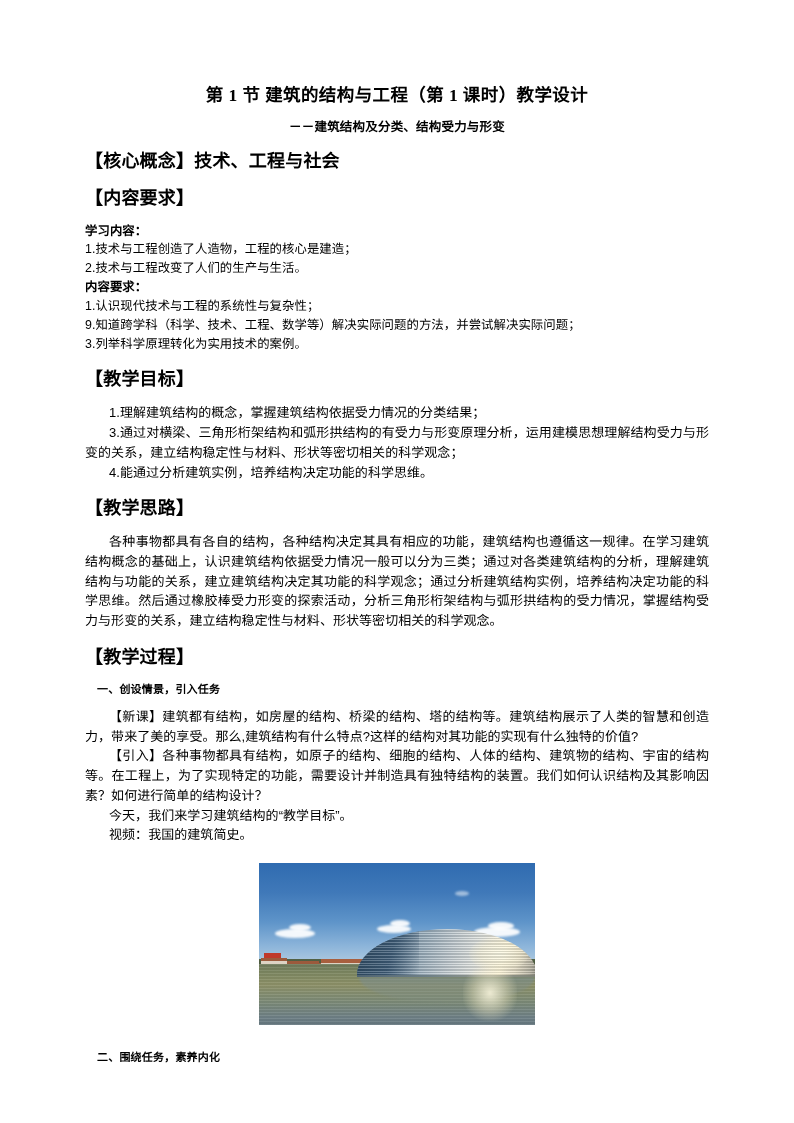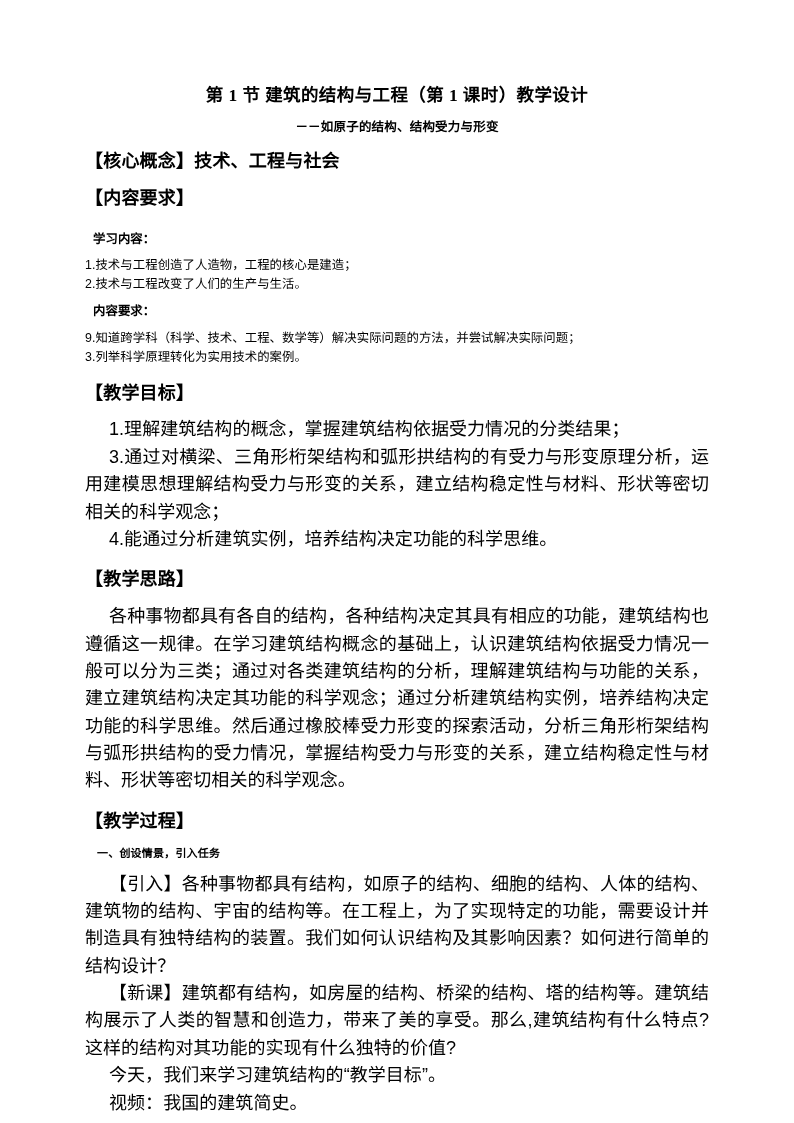--- a/index.html
+++ b/index.html
@@ -74,38 +74,38 @@
     margin: 0;
     letter-spacing: 0.05px;
     text-align: justify;
     text-justify: inter-ideograph;
   }
   .sub-label {
     font-family: "Liberation Sans", "DejaVu Sans", sans-serif;
     font-weight: bold;
     font-size: 12.4px;
     line-height: 1.52;
-    margin: 8px;
+    margin: 0;
     letter-spacing: 0.05px;
   }
 
   
   .step-head {
     font-family: "Liberation Sans", "DejaVu Sans", sans-serif;
     font-weight: bold;
     font-size: 11px;
     line-height: 1.55;
     margin: 0;
     text-indent: 12px;
     letter-spacing: 0.2px;
   }
 
   .para {
     font-family: "Liberation Sans", "DejaVu Sans", sans-serif;
-    font-size: 18px;
+    font-size: 13px;
     line-height: 1.52;
     margin: 0;
     text-indent: 24px;
     text-align: justify;
     text-justify: inter-ideograph;
     letter-spacing: 0.05px;
   }
 
   
   .figure-wrap {
@@ -251,37 +251,38 @@
   .after-figure-gap { height: 24px; }
 </style>
 </head>
 <body>
 
 <div class="page">
   <div class="content">
 
     <h1 class="doc-title">第 1 节 建筑的结构与工程（第 1 课时）教学设计</h1>
 
-    <div class="doc-subtitle">－－如原子的结构、结构受力与形变</div>
+    <div class="doc-subtitle">－－建筑结构及分类、结构受力与形变</div>
 
     <div class="block-gap"></div>
 
     <div class="sec-head">【核心概念】技术、工程与社会</div>
 
     <div class="block-gap-sm"></div>
 
     <div class="sec-head">【内容要求】</div>
 
     <div class="block-gap-sm"></div>
 
     <div class="sub-label">学习内容：</div>
     <div class="body-line">1.技术与工程创造了人造物，工程的核心是建造；</div>
     <div class="body-line">2.技术与工程改变了人们的生产与生活。</div>
 
     <div class="sub-label">内容要求：</div>
+    <div class="body-line">1.认识现代技术与工程的系统性与复杂性；</div>
     <div class="body-line">9.知道跨学科（科学、技术、工程、数学等）解决实际问题的方法，并尝试解决实际问题；</div>
     <div class="body-line">3.列举科学原理转化为实用技术的案例。</div>
 
     <div class="block-gap"></div>
 
     <div class="sec-head">【教学目标】</div>
 
     <div class="block-gap-sm"></div>
 
     <div class="para">1.理解建筑结构的概念，掌握建筑结构依据受力情况的分类结果；</div>
@@ -299,22 +300,22 @@
     <div class="block-gap"></div>
 
     <div class="sec-head">【教学过程】</div>
 
     <div class="block-gap-sm"></div>
 
     <div class="step-head">一、创设情景，引入任务</div>
 
     <div class="block-gap-sm"></div>
 
+    <div class="para">【新课】建筑都有结构，如房屋的结构、桥梁的结构、塔的结构等。建筑结构展示了人类的智慧和创造力，带来了美的享受。那么,建筑结构有什么特点?这样的结构对其功能的实现有什么独特的价值?</div>
     <div class="para">【引入】各种事物都具有结构，如原子的结构、细胞的结构、人体的结构、建筑物的结构、宇宙的结构等。在工程上，为了实现特定的功能，需要设计并制造具有独特结构的装置。我们如何认识结构及其影响因素？如何进行简单的结构设计？</div>
-    <div class="para">【新课】建筑都有结构，如房屋的结构、桥梁的结构、塔的结构等。建筑结构展示了人类的智慧和创造力，带来了美的享受。那么,建筑结构有什么特点?这样的结构对其功能的实现有什么独特的价值?</div>
     <div class="para">今天，我们来学习建筑结构的“教学目标”。</div>
     <div class="para">视频：我国的建筑简史。</div>
 
     <div class="figure-wrap">
       <div class="figure">
         <div class="sky"></div>
         <div class="cloud c1"></div>
         <div class="cloud c2"></div>
         <div class="cloud c3"></div>
         <div class="cloud c4"></div>

